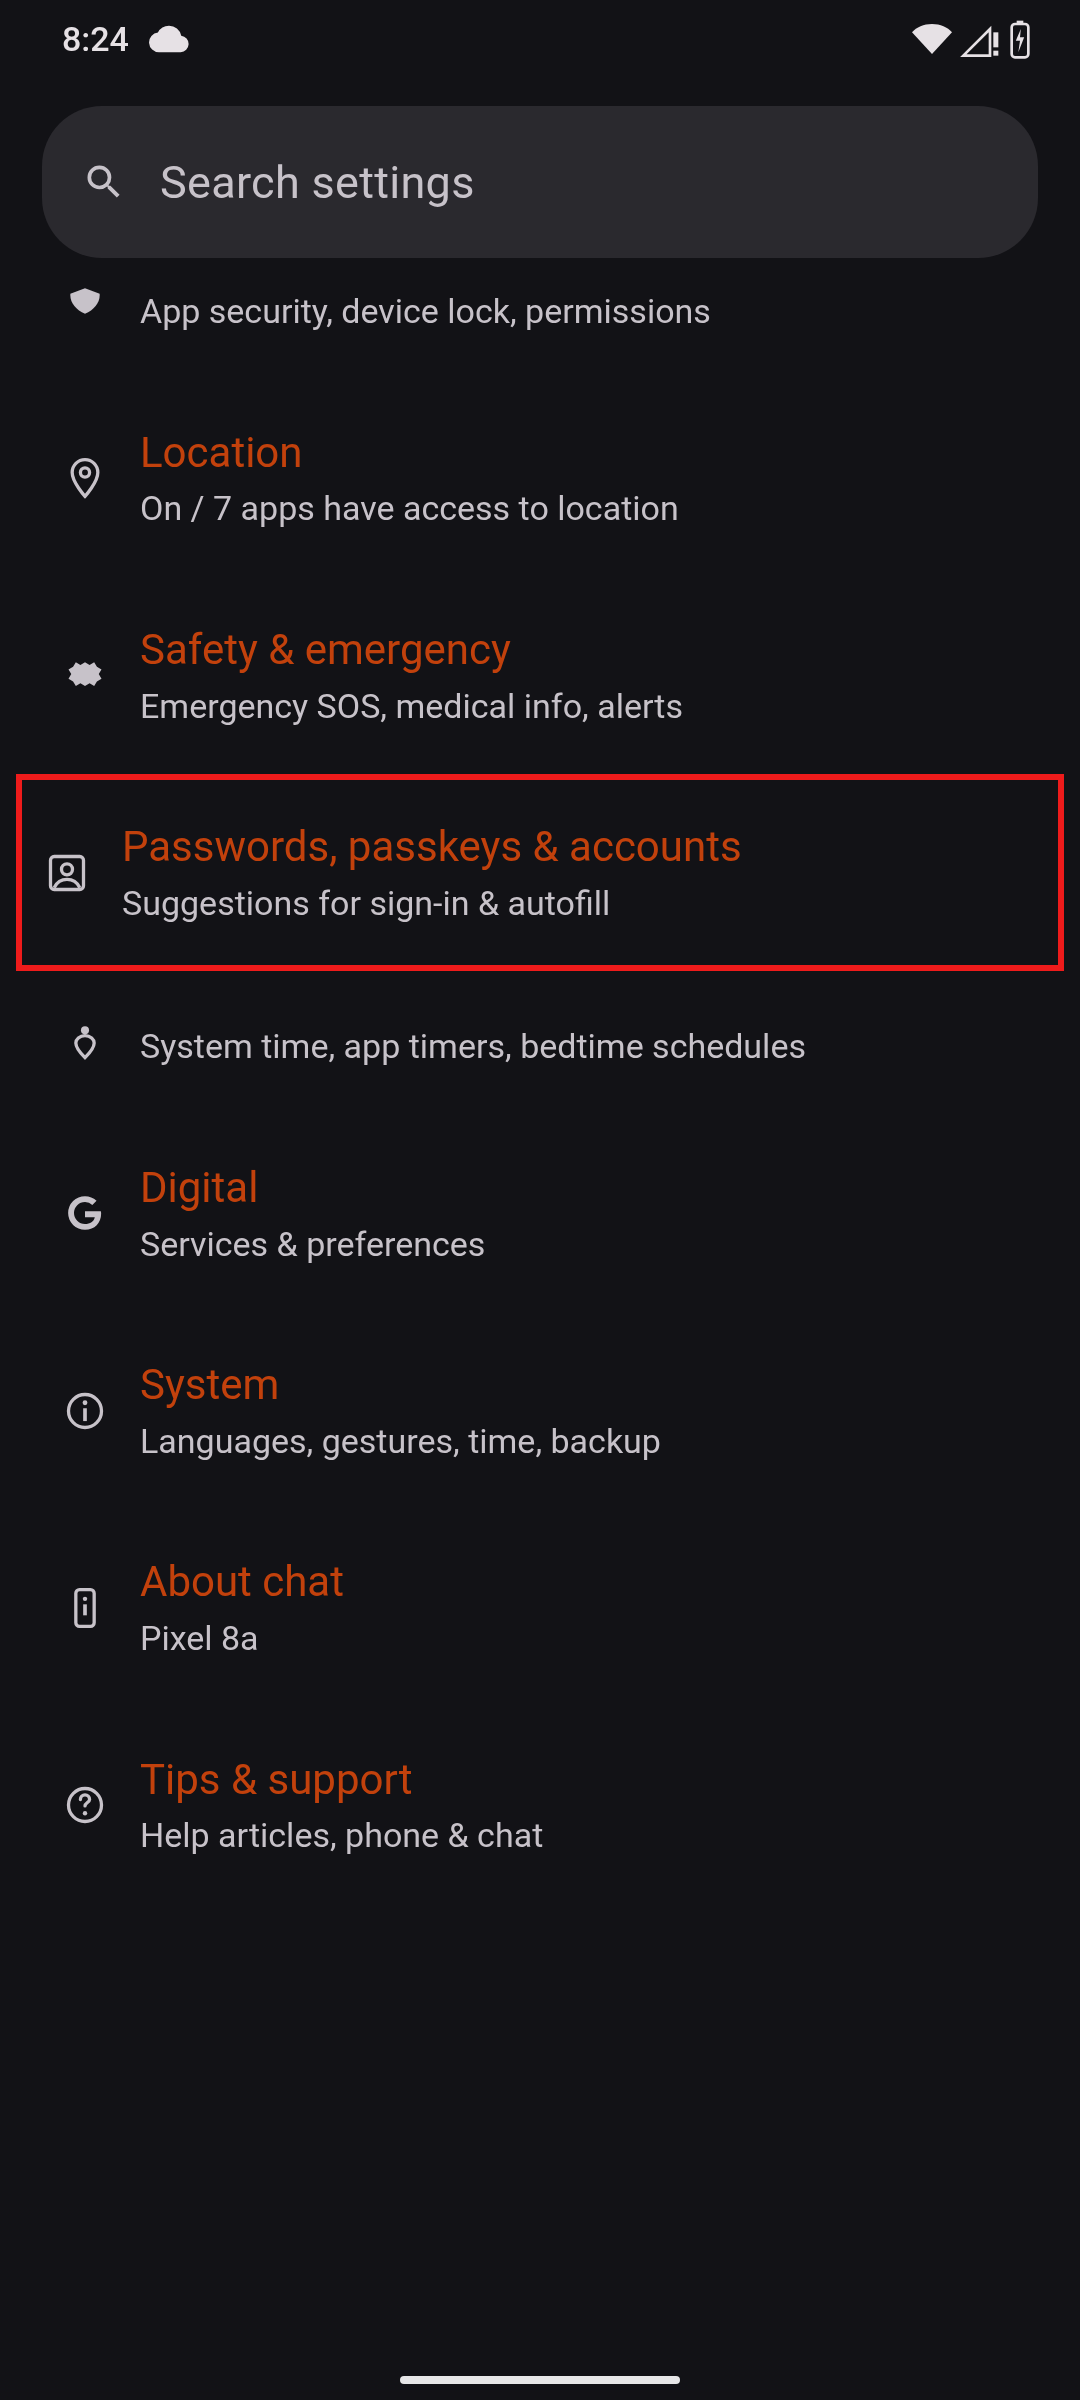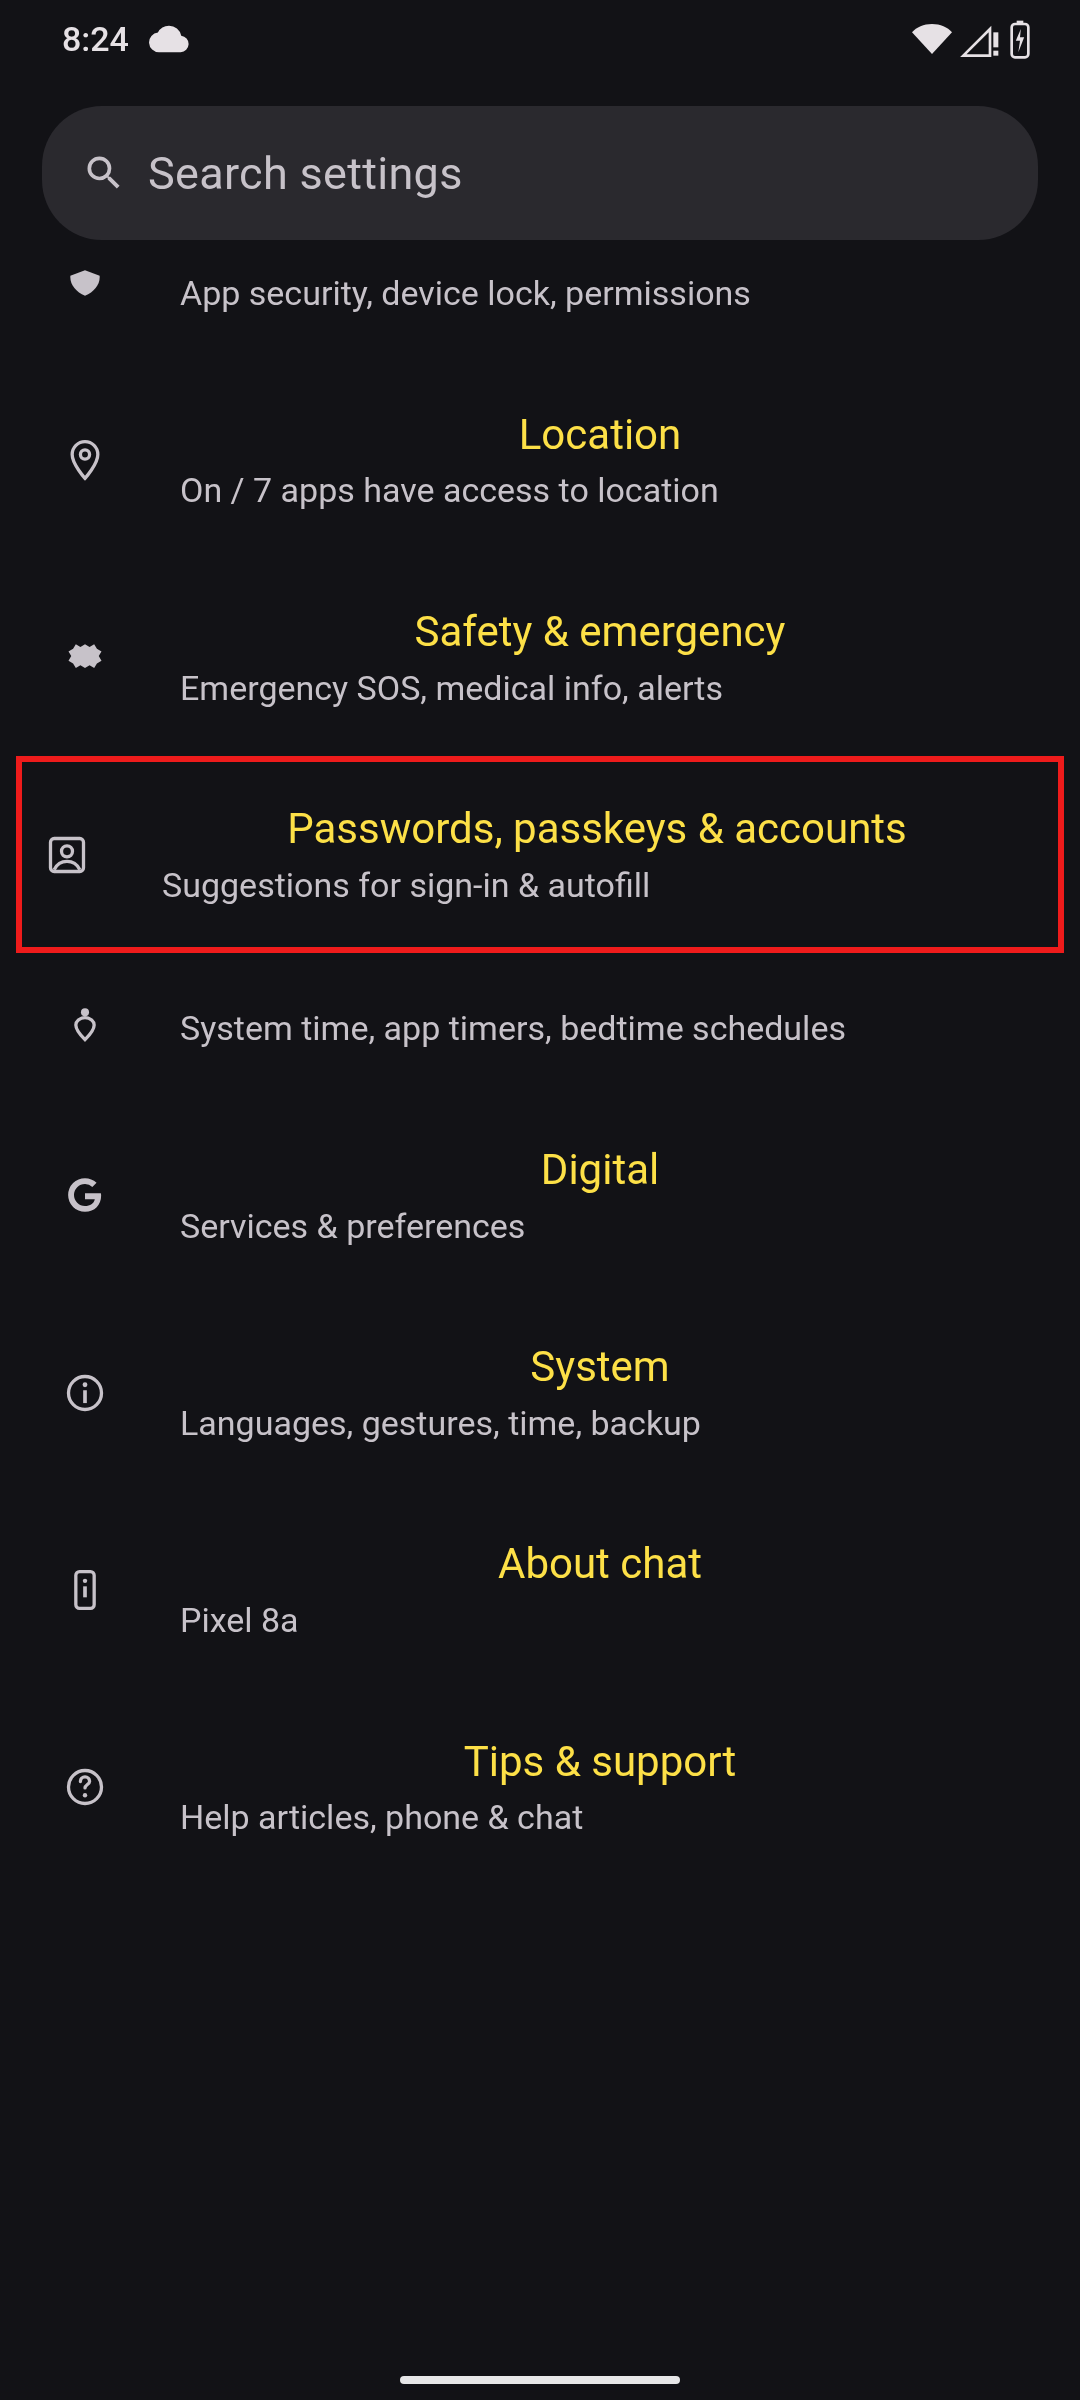--- a/index.html
+++ b/index.html
@@ -24,54 +24,53 @@
   }
   .status-left { display: flex; align-items: center; gap: 20px; }
   .status-right { display: flex; align-items: center; gap: 8px; }
   .status-right svg { display: block; }
 
   
   .search-wrap { padding: 28px 42px 0 42px; }
   .search-pill {
     background: #2a292e;
     border-radius: 60px;
-    height: 134px;
+    height: 152px;
     display: flex;
     align-items: center;
     padding: 0 40px;
-    gap: 22px;
+    gap: 34px;
   }
   .search-pill .placeholder {
     color: #c7c2c9;
     font-size: 45px;
     letter-spacing: 0.3px;
   }
 
   
   .list { padding-top: 10px; }
   .row {
     display: flex;
     align-items: center;
     padding: 46px 40px 46px 54px;
-    gap: 64px;
+    gap: 24px;
   }
   .row .icon {
     width: 62px;
     display: flex;
     justify-content: center;
     align-items: center;
     flex: 0 0 62px;
   }
   .row .texts { flex: 1; padding-right: 20px; }
   .row .title {
     font-size: 42px;
     font-weight: 400;
-    color: #fde047;
+    color: #c2410c;
     line-height: 1.28;
-    text-align: center;
   }
   .row .subtitle {
     font-size: 34px;
     color: #c7c2c9;
     margin-top: 8px;
     line-height: 1.28;
   }
 
   
   .row.partial { padding-top: 14px; padding-bottom: 46px; align-items: flex-start; }

